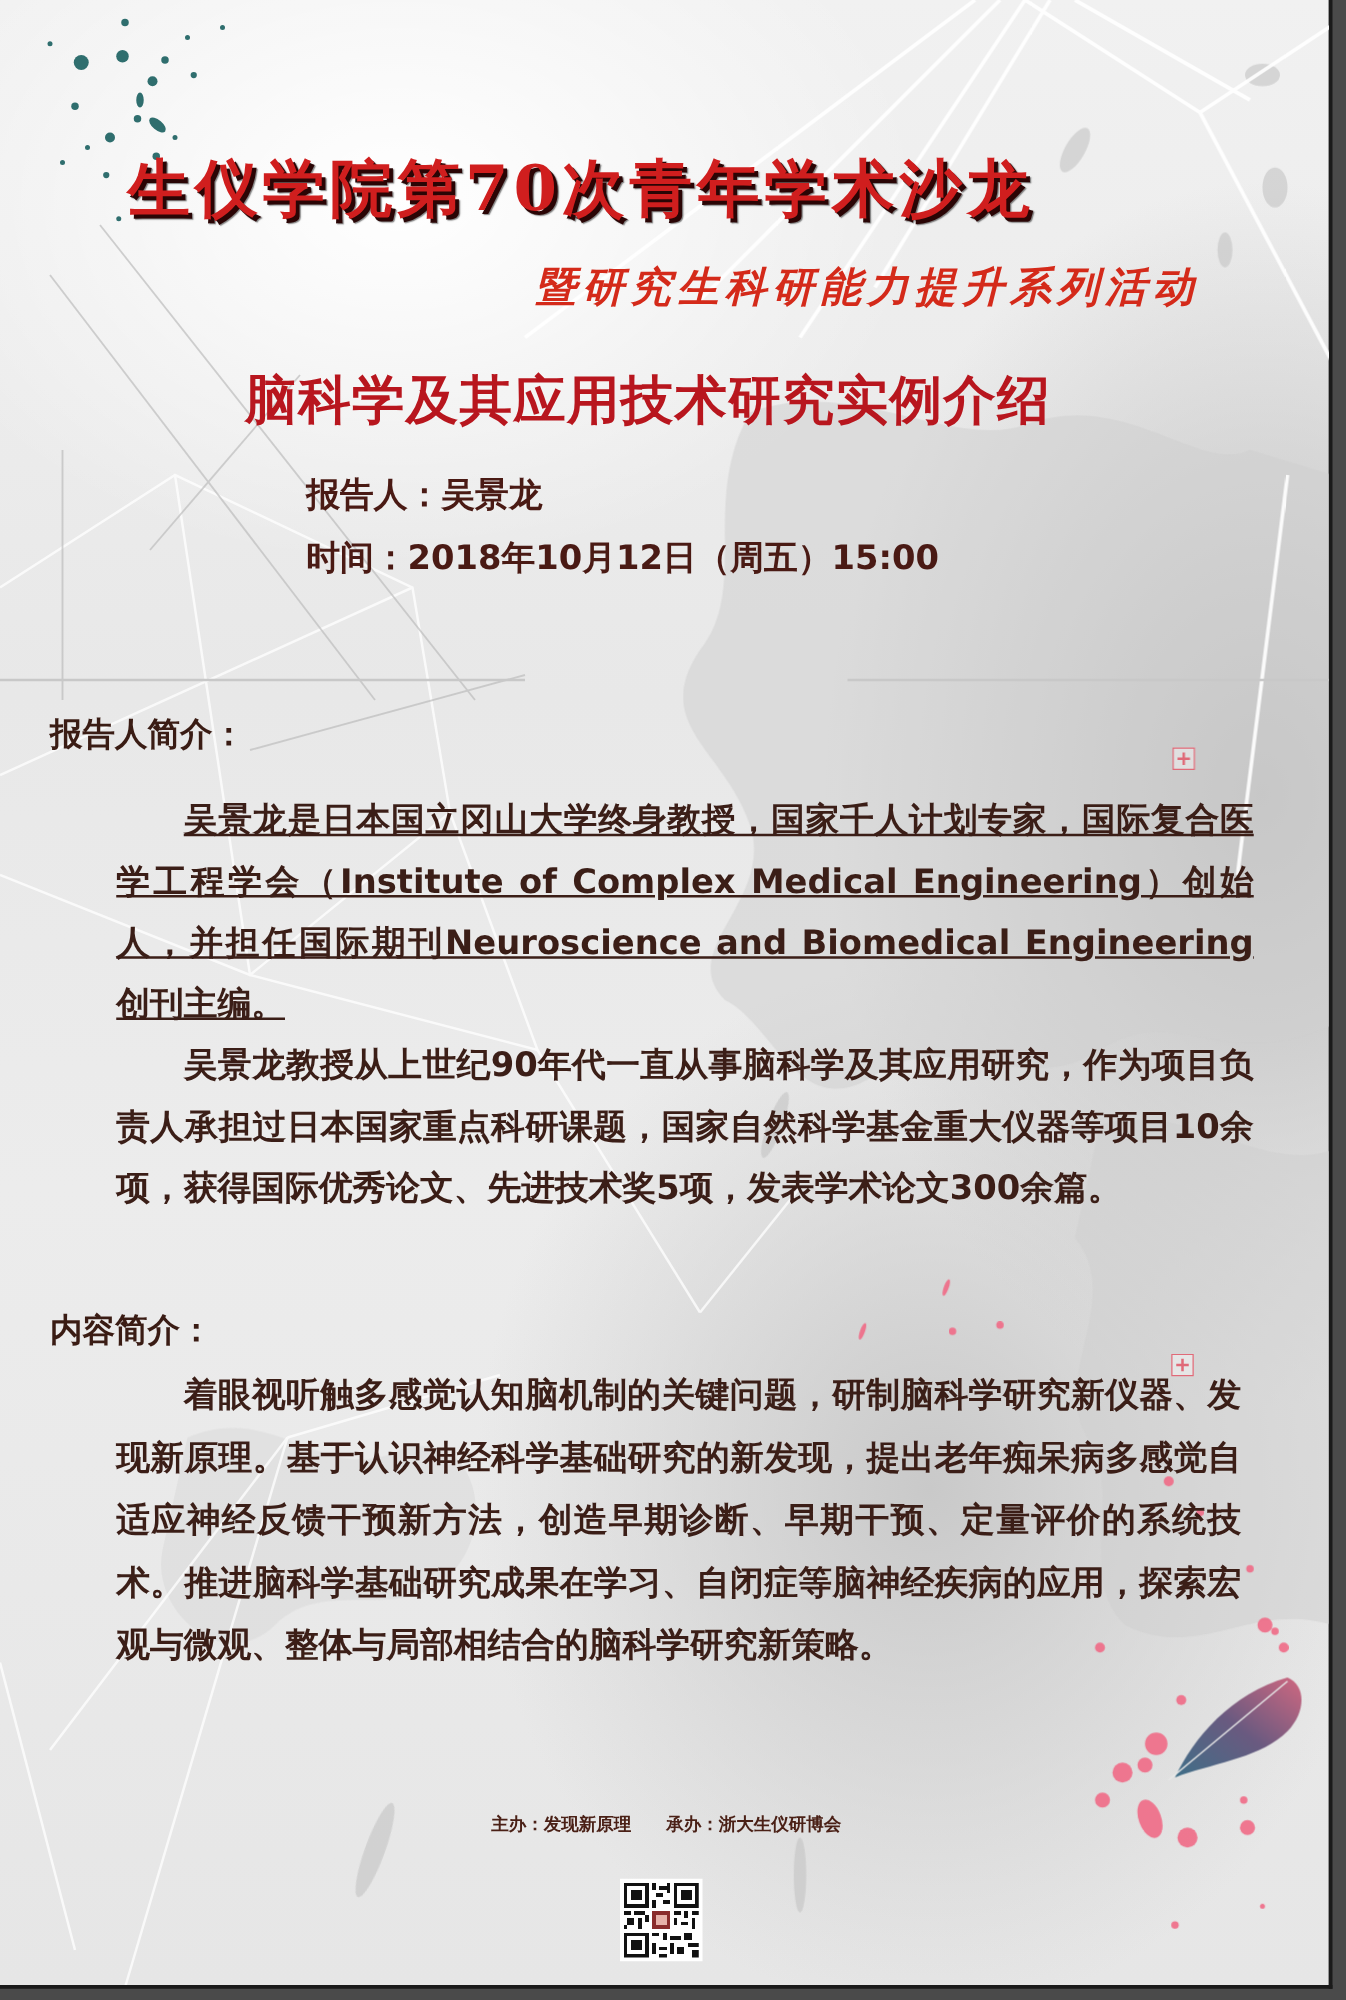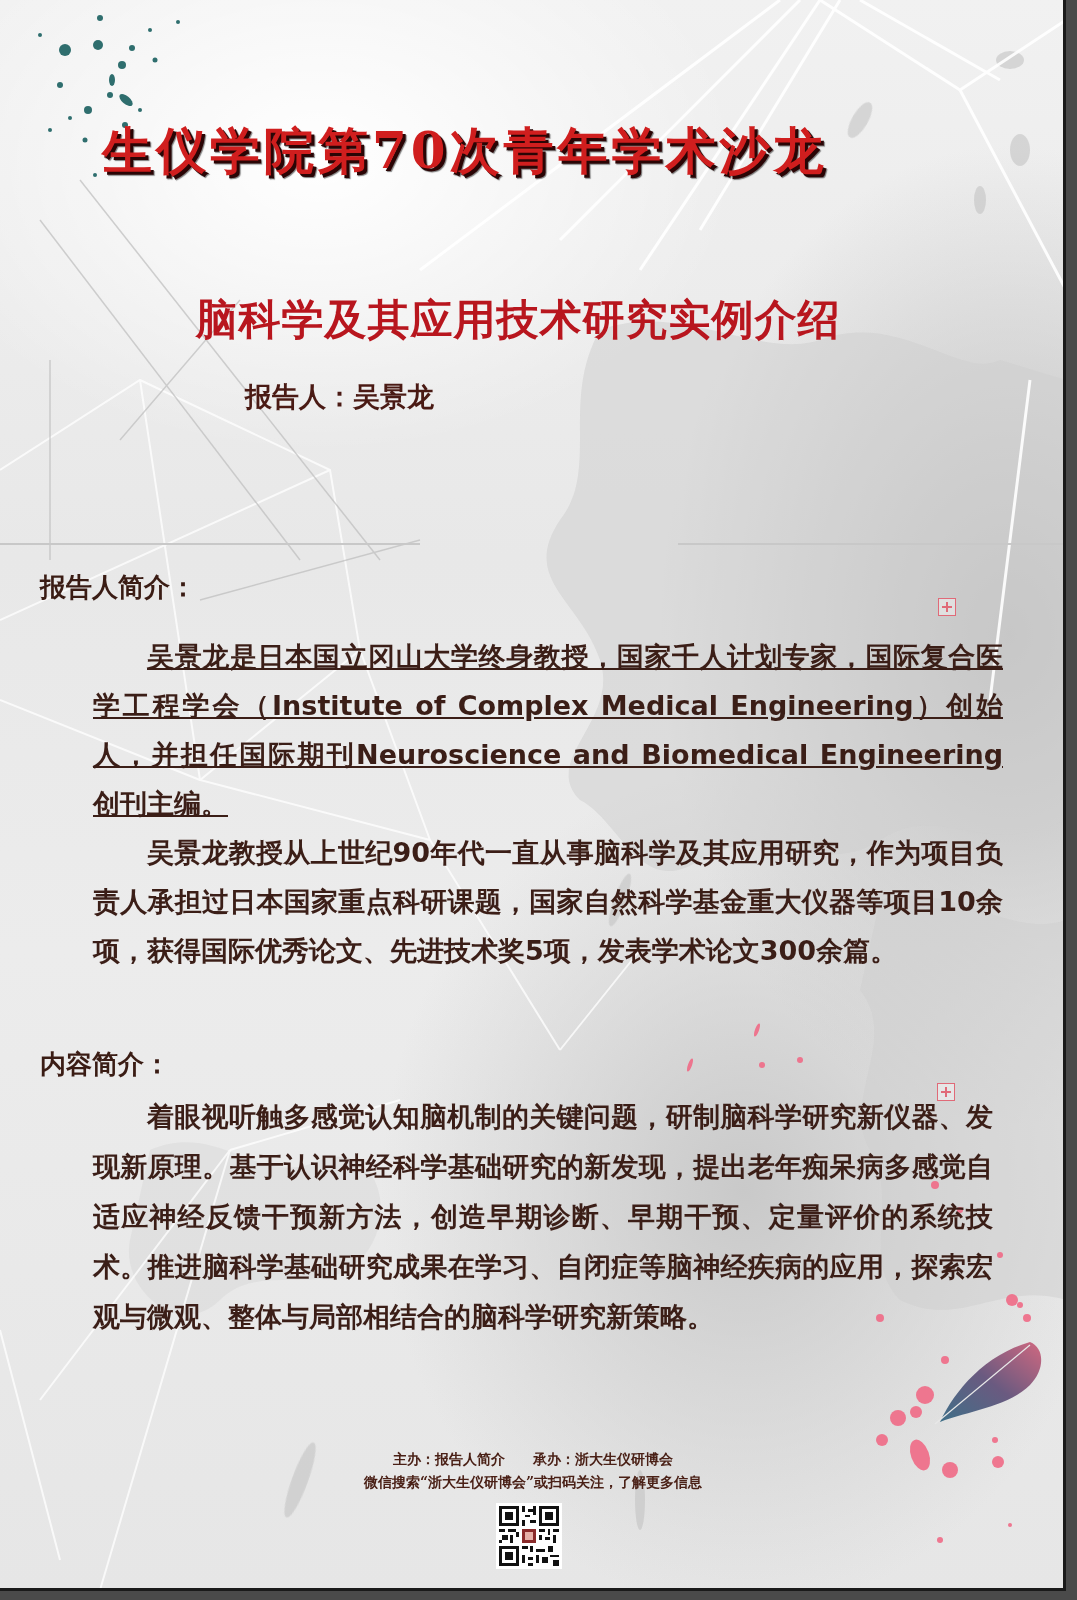--- a/index.html
+++ b/index.html
@@ -219,47 +219,50 @@
         <stop offset="0" stop-color="#3f6f88"></stop>
         <stop offset="0.5" stop-color="#6a5a80"></stop>
         <stop offset="1" stop-color="#d06880"></stop>
       </linearGradient>
     </defs>
     <path d="M940 1422 C955 1390 985 1355 1030 1342 C1045 1348 1045 1370 1030 1385 C1010 1405 975 1410 945 1420 Z" fill="url(#featherGrad)"></path>
     <line x1="935" y1="1424" x2="1030" y2="1345" stroke="#e8e8e8" stroke-width="1.2"></line>
   </svg>
 
   <div class="title-main">生仪学院第70次青年学术沙龙</div>
+  <div class="title-sub">暨研究生科研能力提升系列活动</div>
 
   <div class="talk-title">脑科学及其应用技术研究实例介绍</div>
 
   <div class="info">
     <div class="row">
       <span>报告人：</span><span>吴景龙</span>
     </div>
+    <div class="row">
+      <span>时间：</span><span>2018年10月12日（周五）15:00</span>
+    </div>
   </div>
 
   <div class="divider" style="left:0; width:420px;"></div>
   <div class="divider" style="left:678px; width:388px;"></div>
 
   <div class="section-heading" style="top:570px;">报告人简介：</div>
   <div class="plus-icon" style="left:938px; top:598px;"></div>
 
   <div class="para bio1">吴景龙是日本国立冈山大学终身教授，国家千人计划专家，国际复合医学工程学会（Institute of Complex Medical Engineering）创始人，并担任国际期刊Neuroscience and Biomedical Engineering创刊主编。</div>
   <div class="para bio2">吴景龙教授从上世纪90年代一直从事脑科学及其应用研究，作为项目负责人承担过日本国家重点科研课题，国家自然科学基金重大仪器等项目10余项，获得国际优秀论文、先进技术奖5项，发表学术论文300余篇。</div>
 
   <div class="section-heading" style="top:1047px;">内容简介：</div>
   <div class="plus-icon" style="left:937px; top:1083px;"></div>
 
   <div class="para content">着眼视听触多感觉认知脑机制的关键问题，研制脑科学研究新仪器、发现新原理。基于认识神经科学基础研究的新发现，提出老年痴呆病多感觉自适应神经反馈干预新方法，创造早期诊断、早期干预、定量评价的系统技术。推进脑科学基础研究成果在学习、自闭症等脑神经疾病的应用，探索宏观与微观、整体与局部相结合的脑科学研究新策略。</div>
 
   <div class="footer-line" style="top:1451px;">
-    <span>主办：</span><span>报告人简介</span><span class="gap"></span><span>承办：</span><span>浙大生仪研博会</span>
+    <span>主办：</span><span>发现新原理</span><span class="gap"></span><span>承办：</span><span>浙大生仪研博会</span>
   </div>
-  <div class="footer-line" style="top:1474px;">微信搜索“浙大生仪研博会”或扫码关注，了解更多信息</div>
 
   <div class="qr">
     <svg viewBox="0 0 21 21" shape-rendering="crispEdges">
       <rect width="21" height="21" fill="#fff"></rect>
       <g fill="#111">
         <path d="M0 0h7v7H0z M1 1v5h5V1z M2 2h3v3H2z"></path>
         <path d="M14 0h7v7h-7z M15 1v5h5V1z M16 2h3v3h-3z"></path>
         <path d="M0 14h7v7H0z M1 15v5h5v-5z M2 16h3v3H2z"></path>
         <rect x="8" y="0" width="1" height="2"></rect>
           <rect x="10" y="1" width="2" height="1"></rect>

